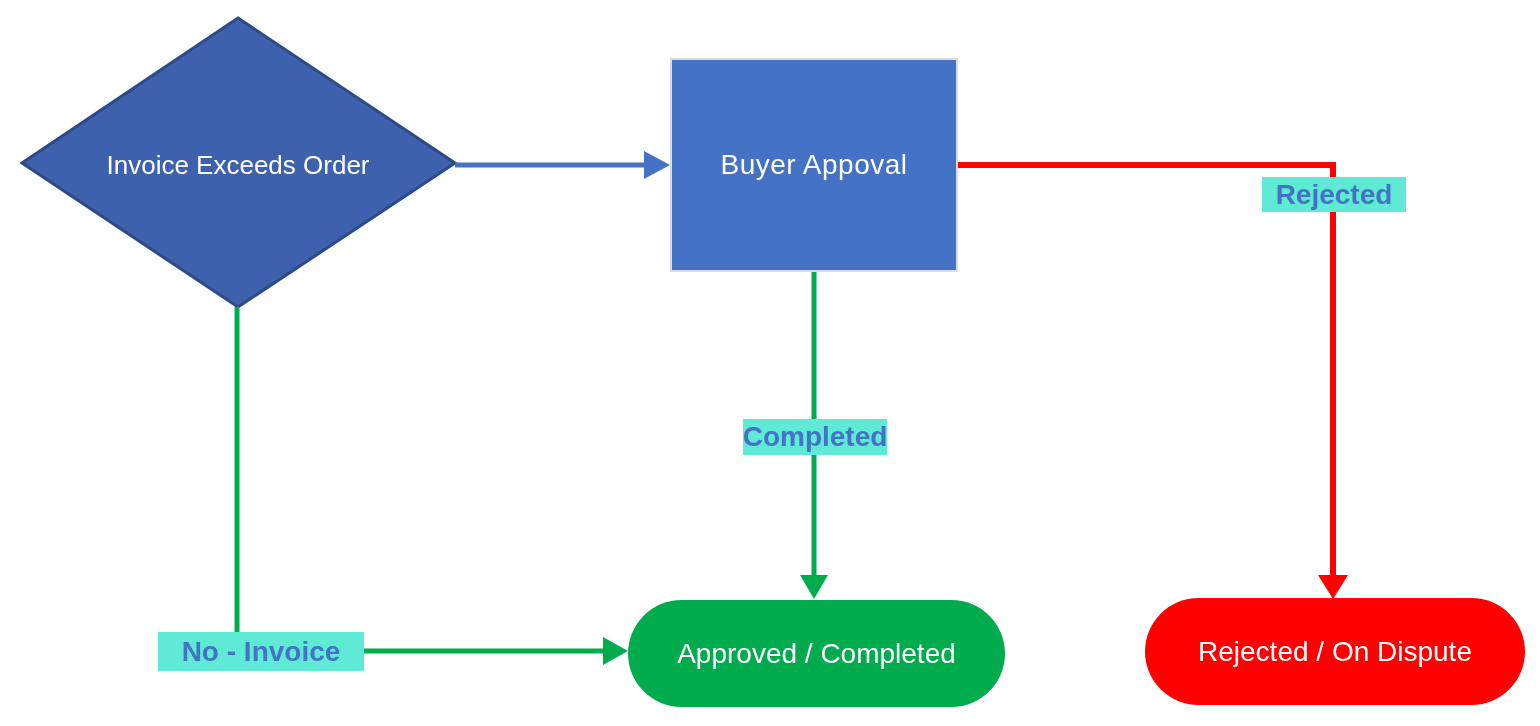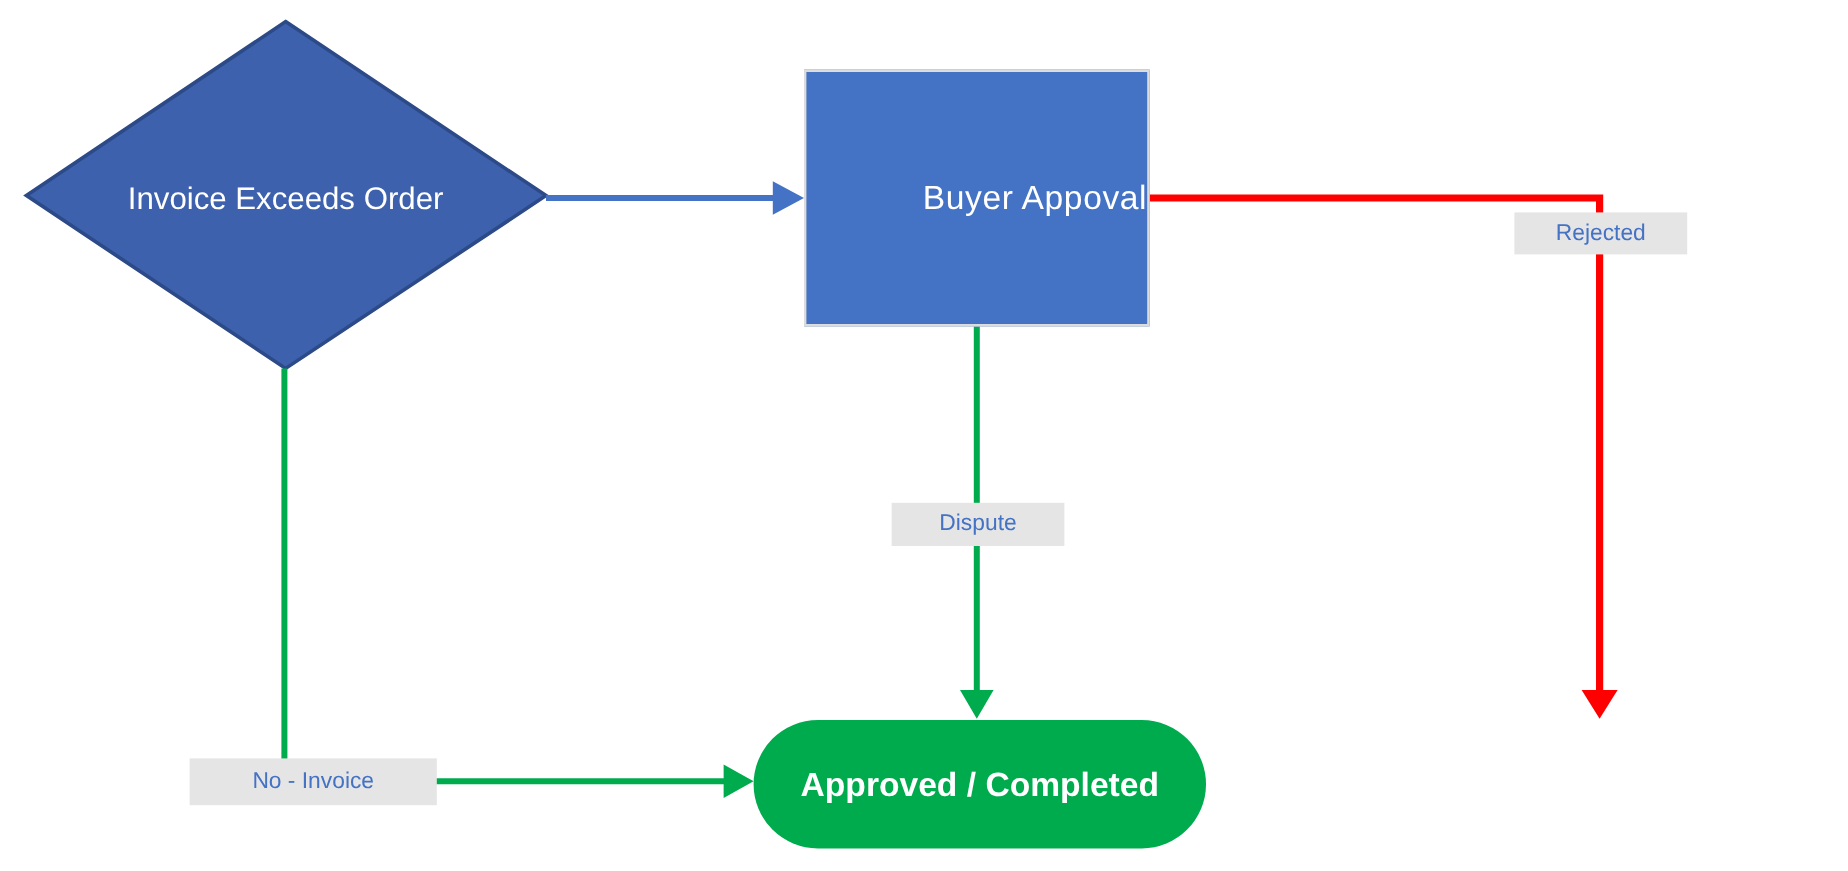--- a/index.html
+++ b/index.html
@@ -33,44 +33,44 @@
 
   .node{position:absolute;z-index:2;display:flex;align-items:center;justify-content:center;text-align:center;}
   .process-box{
     left:670px;top:58px;width:288px;height:214px;
     background:var(--process-fill);
     border:2px solid var(--process-border);
     box-sizing:border-box;
     color:var(--node-text);
     font-size:28px;
     letter-spacing:0.5px;
-    justify-content:flex-end;
   }
   .diamond-label{
     left:70px;top:128px;width:336px;height:74px;
     color:var(--node-text);
     font-size:26px;line-height:1.32;
     flex-direction:column;
     z-index:2;
   }
   .terminal{
     border-radius:60px;
     color:var(--node-text);
-    font-size:28px;font-weight:bold;
+    font-size:28px;font-weight:normal;
   }
   .terminal-approved{left:628px;top:600px;width:377px;height:107px;background:var(--green);}
   .terminal-rejected{left:1145px;top:598px;width:380px;height:107px;background:var(--red);}
 
   .edge-label{
     position:absolute;z-index:3;
-    background:#e5e5e5;
+    background:#5eead4;
     color:var(--label-text);
-    font-size:19px;
+    font-size:28px;
     display:flex;align-items:center;justify-content:center;
     white-space:nowrap;
+    font-weight:bold;
   }
   .label-rejected{left:1262px;top:177px;width:144px;height:35px;}
   .label-approved{left:743px;top:419px;width:144px;height:36px;}
   .label-no-approved{left:158px;top:632px;width:206px;height:39px;}
 </style>
 </head>
 <body>
 
 <div class="canvas">
 
@@ -105,18 +105,21 @@
   </div>
 
   <div class="node process-box">
     <span>Buyer Appoval</span>
   </div>
 
   <div class="node terminal terminal-approved">
     <span>Approved / Completed</span>
   </div>
 
+  <div class="node terminal terminal-rejected">
+    <span>Rejected / On Dispute</span>
+  </div>
 
   <div class="edge-label label-rejected">Rejected</div>
-  <div class="edge-label label-approved">Dispute</div>
+  <div class="edge-label label-approved">Completed</div>
   <div class="edge-label label-no-approved">No - Invoice</div>
 
 </div>
 
 </body></html>

